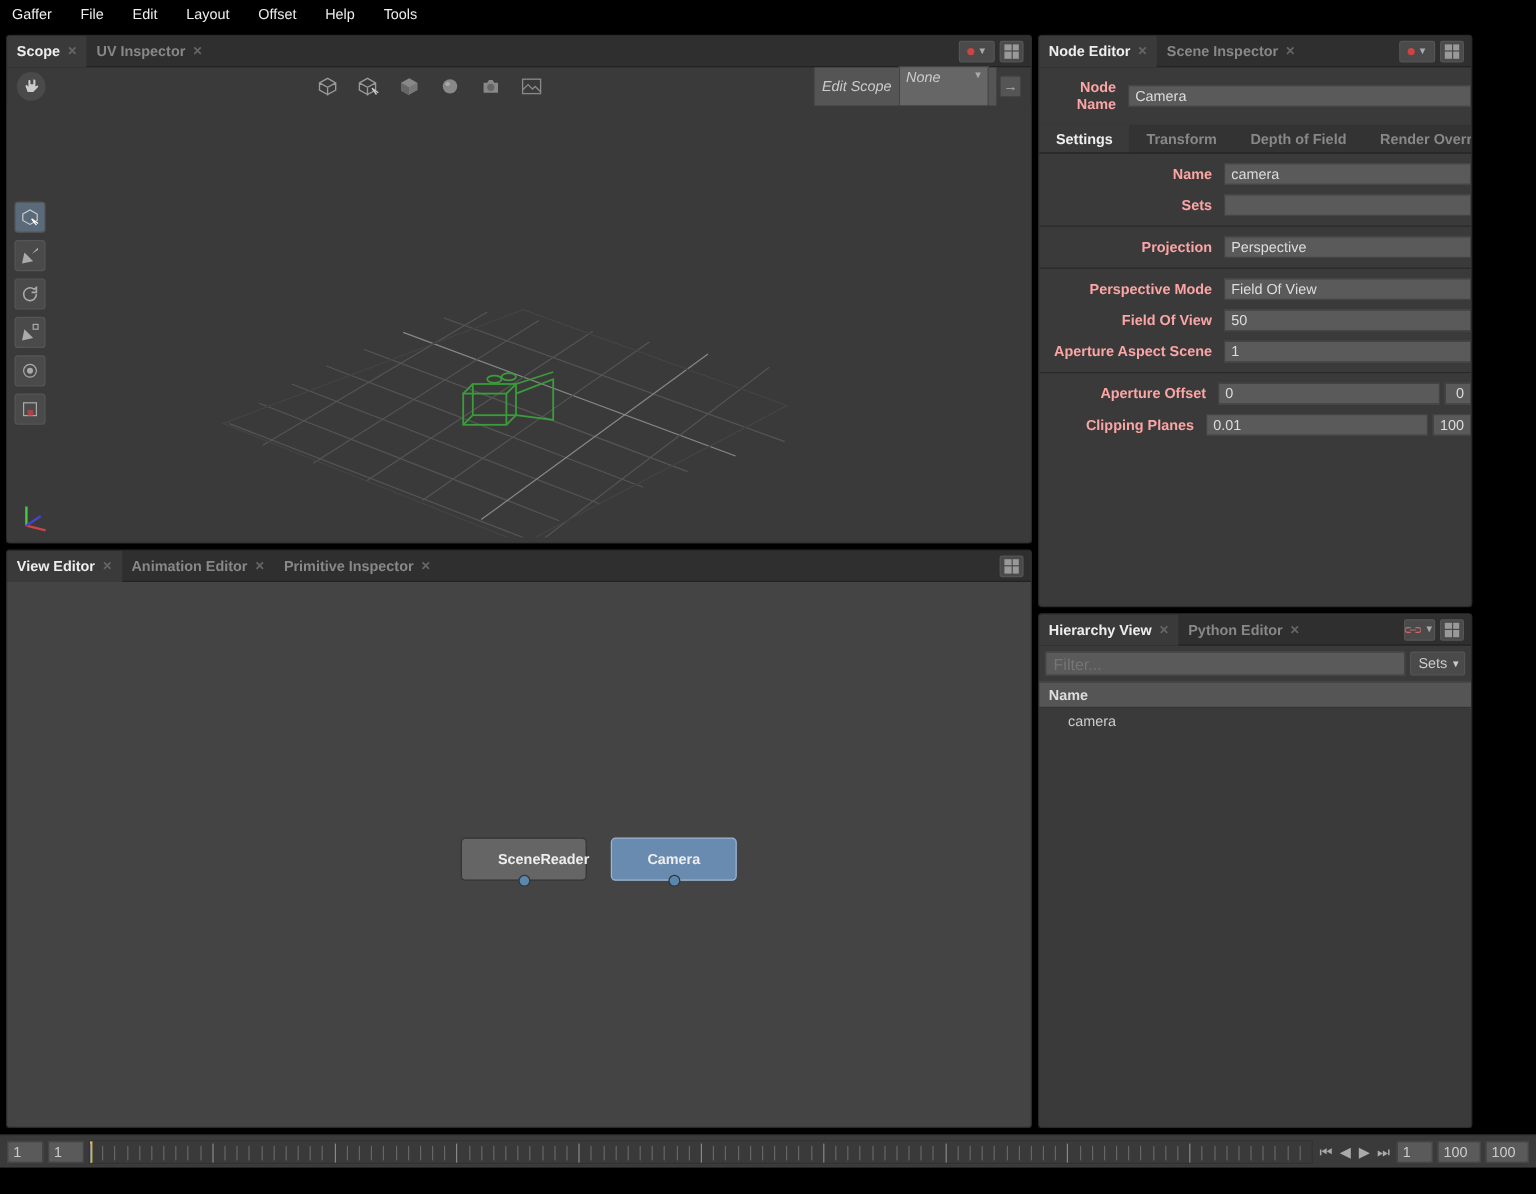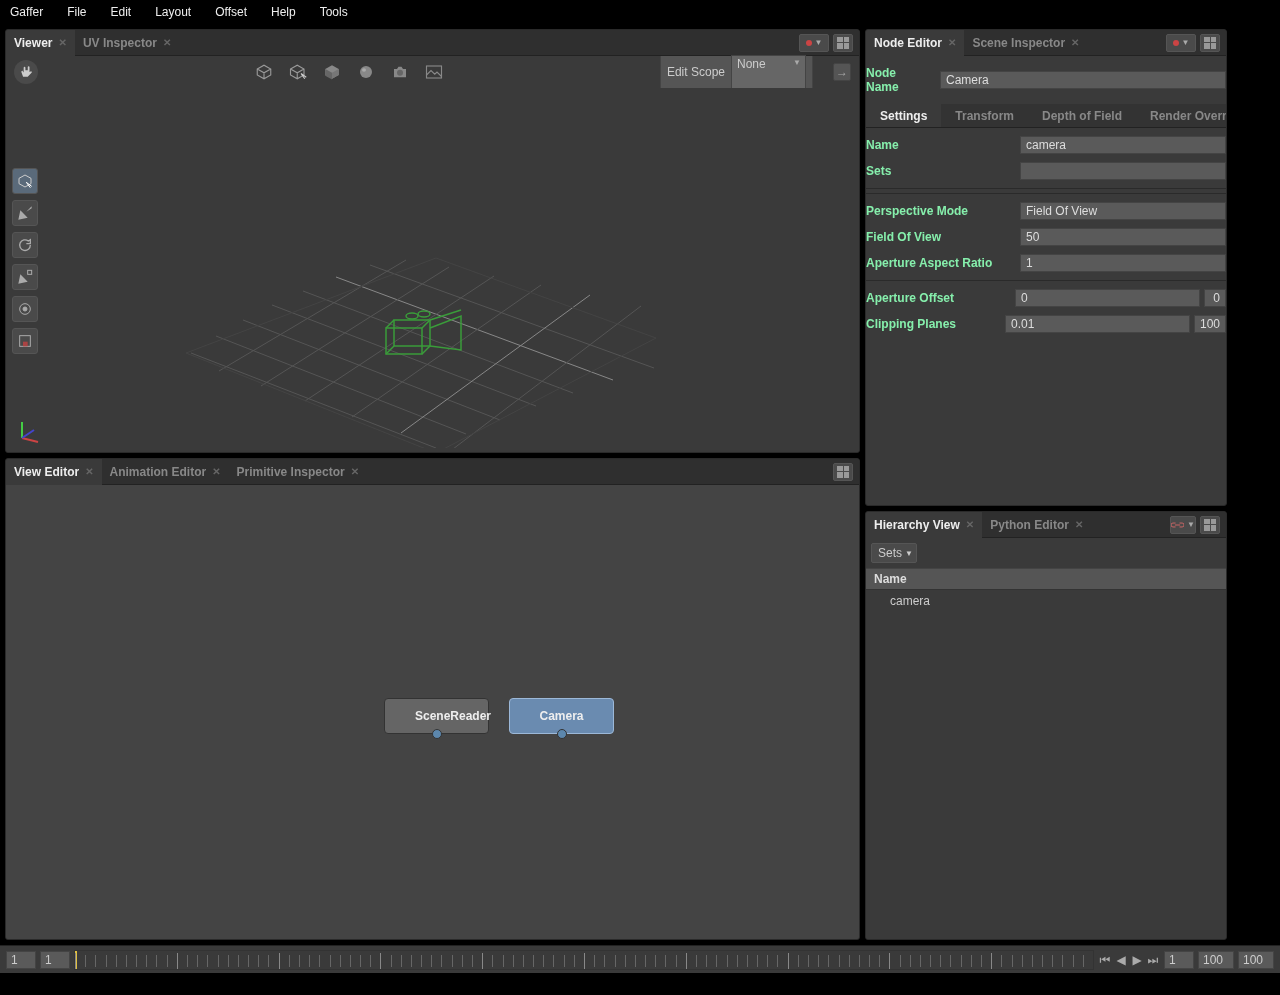--- a/index.html
+++ b/index.html
@@ -92,21 +92,21 @@
 .viewer-panel { height: 424px; }
 .viewer-toolbar {
   height: 32px;
   display: flex;
   align-items: center;
   padding: 0 8px;
   gap: 6px;
 }
 .vt-left { display:flex; gap:4px; }
 .vt-center { margin: 0 auto; display:flex; gap:10px; }
-.vt-right { display:flex; align-items:center; gap:20px; }
+.vt-right { display:flex; align-items:center; gap:2px;font-style:italic; }
 .icon-btn {
   width: 24px; height: 24px;
   display:flex; align-items:center; justify-content:center;
   color: #999;
   border-radius: 3px;
 }
 .hand-icon {
   width: 24px; height: 24px;
   background: #4a4a4a;
   border-radius: 50%;
@@ -178,22 +178,23 @@
 
 .node-editor-panel { height: 477px; }
 .ne-body { flex:1; overflow:hidden; padding: 0; }
 .ne-row {
   display:flex; align-items:center;
   padding: 4px 0;
   gap: 4px;
 }
 .ne-row .lbl {
   width: 150px;
+  text-align:right;
   padding-right: 6px;
-  color:#86efac;
+  color:#fca5a5;
   font-weight: bold;
 }
 .ne-row .fld {
   flex:1;
   background:#5a5a5a;
   border:1px solid #444;
   height:18px;
   padding: 1px 5px;
   color:#ddd;
   margin-right: 0;
@@ -276,21 +277,21 @@
   <span>Help</span>
   <span>Tools</span>
 </div>
 
 <div class="main-area">
   <div class="left-col">
 
     <div class="panel viewer-panel">
       <div class="tab-strip">
         <div class="tab active">
-          <span>Viewer</span>
+          <span>Scope</span>
           <span class="close">✕</span>
         </div>
         <div class="tab">
           <span>UV Inspector</span>
           <span class="close">✕</span>
         </div>
         <div class="right-widgets">
           <div class="red-dot-btn">
             <div class="red-dot"></div>
             <span style="font-size:8px;color:#aaa">▼</span>
@@ -522,31 +523,35 @@
         <div class="ne-main">
           <div class="ne-row">
             <div class="lbl">Name</div>
             <div class="fld">camera</div>
           </div>
           <div class="ne-row">
             <div class="lbl">Sets</div>
             <div class="fld"></div>
           </div>
           <div class="ne-sep"></div>
+          <div class="ne-row">
+            <div class="lbl">Projection</div>
+            <div class="fld">Perspective</div>
+          </div>
           <div class="ne-sep"></div>
           <div class="ne-row">
             <div class="lbl">Perspective Mode</div>
             <div class="fld">Field Of View</div>
           </div>
           <div class="ne-row">
             <div class="lbl">Field Of View</div>
             <div class="fld">50</div>
           </div>
           <div class="ne-row">
-            <div class="lbl">Aperture Aspect Ratio</div>
+            <div class="lbl">Aperture Aspect Scene</div>
             <div class="fld">1</div>
           </div>
           <div class="ne-sep"></div>
           <div class="ne-row">
             <div class="lbl">Aperture Offset</div>
             <div class="fld small">0</div>
             <div class="fld num2">0</div>
           </div>
           <div class="ne-row">
             <div class="lbl">Clipping Planes</div>
@@ -578,20 +583,21 @@
             <div class="grid-icon">
                 <div></div>
                 <div></div>
                 <div></div>
                 <div></div>
               </div>
           </div>
         </div>
       </div>
       <div class="hv-toolbar">
+        <input class="hv-filter" placeholder="Filter..." style="">
         <div class="hv-sets">Sets</div>
       </div>
       <div class="hv-header">Name</div>
       <div class="hv-list">
         <div class="hv-item">camera</div>
       </div>
     </div>
   </div>
 </div>
 

